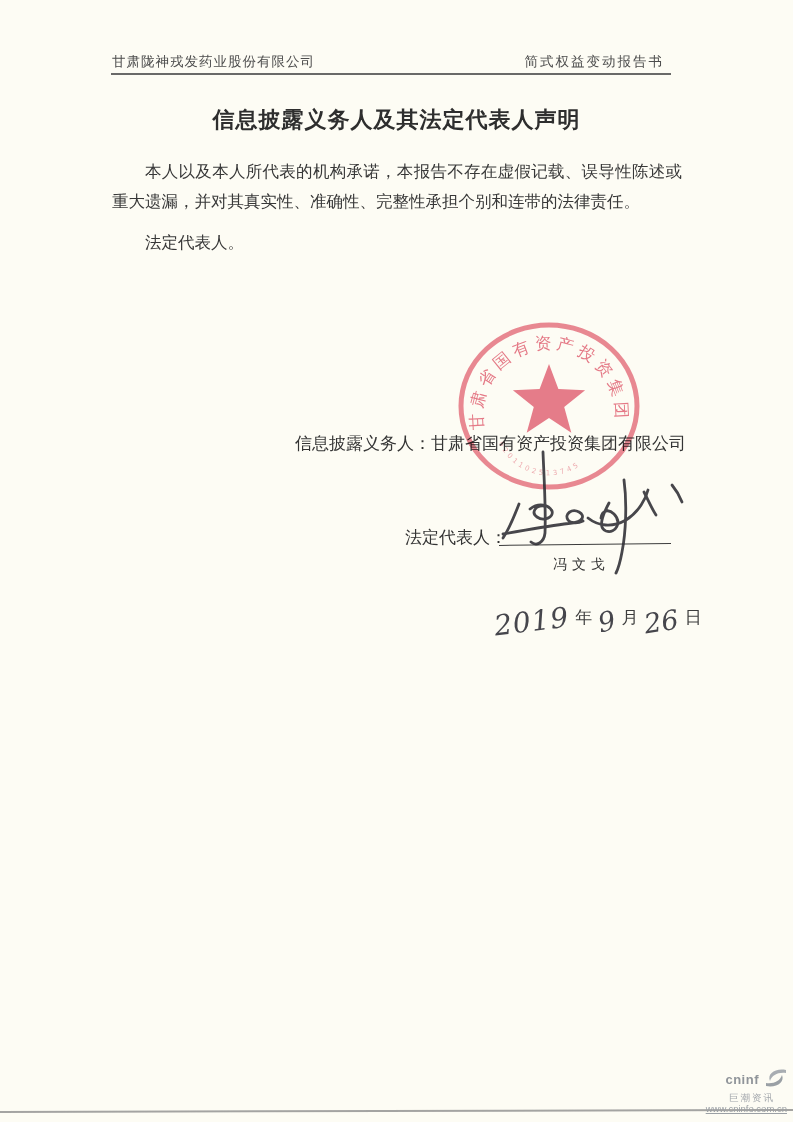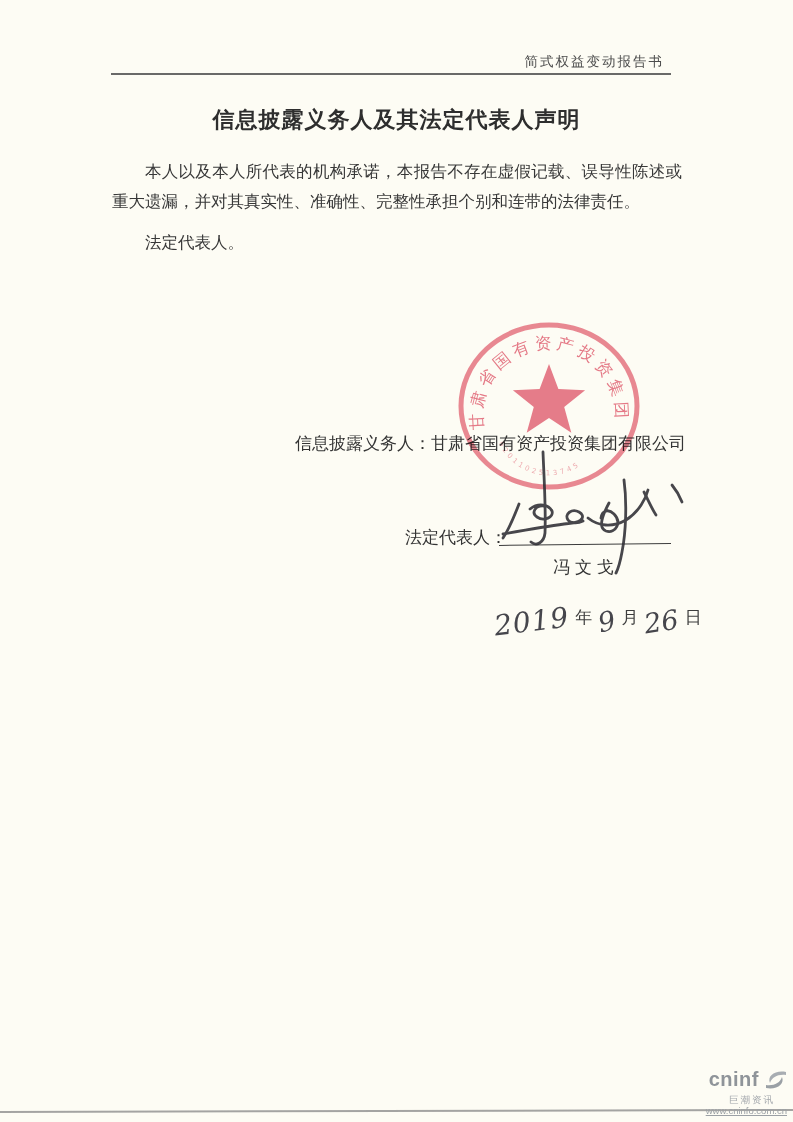--- a/index.html
+++ b/index.html
@@ -23,50 +23,51 @@
     color:#2e2e2e;letter-spacing:1px;}
   
   .body-par{left:112px;top:157px;width:570px;font-size:16.5px;line-height:30px;
     text-indent:2em;text-align:justify;color:#383838;}
   .closing{left:145px;top:232px;font-size:16.5px;color:#383838;}
   
   .discloser{left:295px;top:432px;font-size:17px;color:#343434;white-space:nowrap;z-index:2;}
   .legalrep{left:405px;top:526px;font-size:17px;color:#343434;white-space:nowrap;z-index:2;}
   .sig-underline{left:499px;top:544px;width:172px;height:0;border-top:1.7px solid #3c3c3c;
     transform:rotate(-0.6deg);z-index:1;}
-  .rep-name{left:553px;top:556px;font-size:17px;letter-spacing:5px;color:#343434;z-index:2;}
+  .rep-name{left:553px;top:556px;font-size:14px;letter-spacing:5px;color:#343434;z-index:2;}
   
   .date-line{left:494px;top:605px;width:220px;height:50px;white-space:nowrap;z-index:2;}
   .date-line .unit{font-size:17px;color:#3d3d3d;vertical-align:8px;margin:0 2px;}
   .hw{display:inline-block;font-family:"DejaVu Serif",serif;font-style:italic;
     color:#46464c;font-weight:500;}
   .hw-year{font-size:28px;transform:rotate(-7deg);letter-spacing:1px;}
   .hw-month{font-size:27px;transform:rotate(-12deg);}
   .hw-day{font-size:27px;transform:rotate(-9deg);letter-spacing:0px;}
   
   .seal{left:456px;top:316px;width:186px;height:186px;z-index:3;mix-blend-mode:multiply;opacity:.92;}
   
   .sig{left:492px;top:446px;width:205px;height:140px;z-index:4;}
   
   .logo{right:6px;top:1068px;width:92px;text-align:right;line-height:1.1;z-index:2;}
   .logo-brand-row{white-space:nowrap;}
   .logo-brand{font-family:"Liberation Sans","DejaVu Sans",sans-serif;font-weight:bold;
-    font-size:20px;color:#8f9499;letter-spacing:.5px;vertical-align:4px;}
+    font-size:13px;color:#8f9499;letter-spacing:.5px;vertical-align:4px;}
   .logo-swirl{display:inline-block;margin-left:2px;}
   .logo-cn{font-size:9.5px;color:#a2a6ab;letter-spacing:2px;margin-top:1px;margin-right:12px;}
   .logo-url{font-family:"Liberation Sans","DejaVu Sans",sans-serif;font-size:9.5px;
     color:#9ba0a5;margin-top:1px;text-decoration:underline;}
   .footer-line{left:0;top:1110px;width:793px;height:2px;background:#8d8d8d;opacity:.8;
     transform:rotate(-0.15deg);}
 </style>
 </head>
 <body>
 
 <div class="page">
 
+  <span class="abs hdr hdr-left">甘肃陇神戎发药业股份有限公司</span>
   <span class="abs hdr hdr-right">简式权益变动报告书</span>
   <div class="abs hdr-line"></div>
 
   <div class="abs doc-title">信息披露义务人及其法定代表人声明</div>
 
   <p class="abs body-par" style="margin:0">本人以及本人所代表的机构承诺，本报告不存在虚假记载、误导性陈述或重大遗漏，并对其真实性、准确性、完整性承担个别和连带的法律责任。</p>
   <p class="abs closing" style="margin:0">法定代表人。</p>
 
   <svg class="abs seal" viewBox="0 0 186 186" xmlns="http://www.w3.org/2000/svg">
     <defs>

